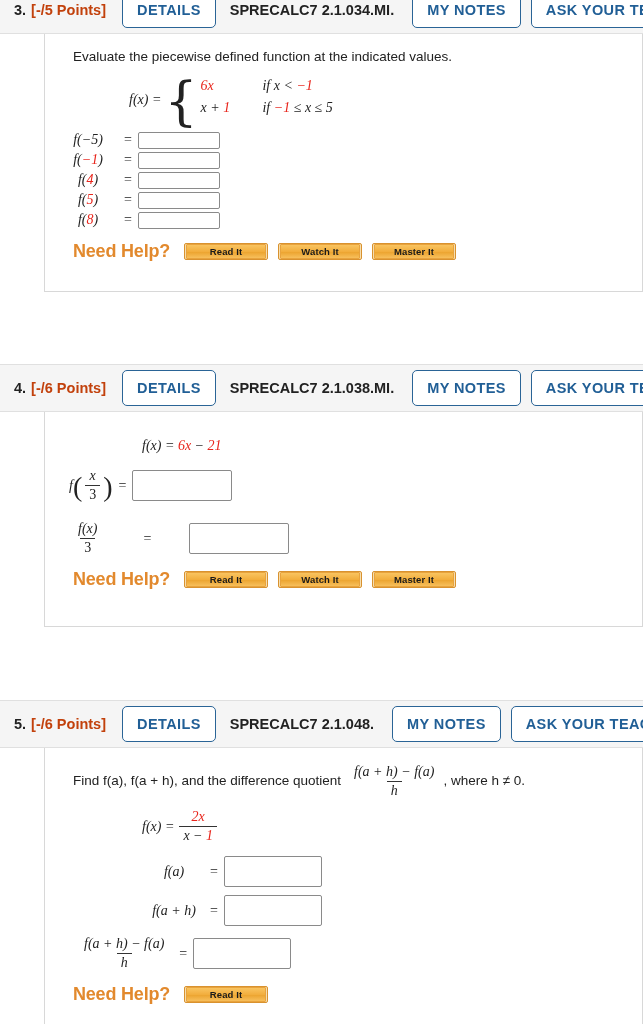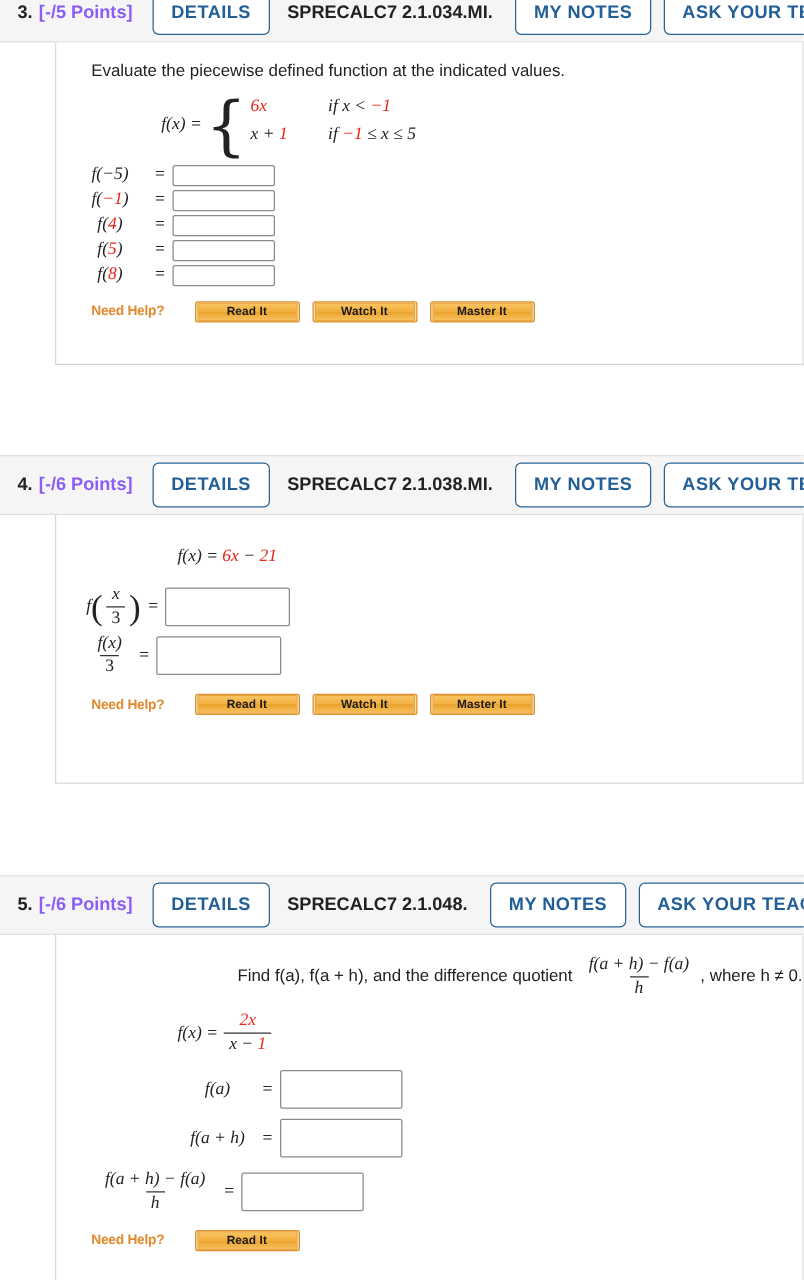--- a/index.html
+++ b/index.html
@@ -12,21 +12,21 @@
 
   
   .problem{position:absolute;left:0;width:643px;}
   .hdr{
     position:relative;box-sizing:border-box;width:643px;height:48px;
     background:#f5f5f5;border-top:1px solid #e0e0e0;border-bottom:1px solid #e0e0e0;
     display:flex;align-items:center;padding-left:14px;white-space:nowrap;
   }
   .hdr.clipped{border-top:none;}
   .qnum{font-size:14.5px;font-weight:bold;color:#222;margin-right:5px;}
-  .points{font-size:14.5px;font-weight:bold;color:#8b5cf6;margin-right:16px;}
+  .points{font-size:14.5px;font-weight:bold;color:#c2410c;margin-right:16px;}
   .hbtn{
     box-sizing:border-box;height:36px;border:1px solid #2a6496;border-radius:5px;
     background:#ffffff;color:#215f96;font-size:14.5px;font-weight:bold;
     letter-spacing:.4px;display:flex;align-items:center;justify-content:center;
     padding:0 14px;margin-right:14px;cursor:pointer;flex:none;
   }
   .hbtn.notes{margin-right:10px;}
   .code{font-size:14.5px;font-weight:bold;color:#222;margin-right:18px;flex:none;}
 
   
@@ -69,21 +69,21 @@
   .inbox{
     box-sizing:border-box;background:#fff;border:1px solid #8a8a8a;border-radius:2px;
     height:17px;width:82px;padding:0 3px;font-size:12px;font-family:"Liberation Sans",sans-serif;
     color:#222;outline:none;
   }
   .inbox.wide{width:100px;height:31px;}
   .inbox.wide2{width:98px;height:31px;}
 
   
   .needhelp{display:flex;align-items:center;margin-top:12px;}
-  .nhlabel{color:#e2892d;font-size:11px;font-weight:bold;margin-right:24px;letter-spacing:-.2px;}
+  .nhlabel{color:#e2892d;font-size:18px;font-weight:bold;margin-right:14px;letter-spacing:-.2px;}
   .hbtn2{
     box-sizing:border-box;height:17px;width:84px;margin-right:10px;cursor:pointer;
     border:1px solid #d9922f;border-radius:2px;padding:1px;background:#f5deb0;
     display:flex;align-items:center;justify-content:center;
   }
   .hbtn2 .inner{
     width:100%;height:100%;border:1px solid #e8a33d;border-radius:1px;
     background:linear-gradient(to bottom,#f9c460 0%,#f2ae3e 50%,#eba22c 51%,#f7bf5c 100%);
     display:flex;align-items:center;justify-content:center;
     font-size:9.5px;font-weight:bold;color:#1a1a1a;letter-spacing:.1px;
@@ -186,21 +186,21 @@
           <span class="frac">
               <span class="num">x</span>
               <span class="den" style="font-style:normal;">3</span>
             </span>
           <span style="font-size:28px;font-style:normal;line-height:0;position:relative;top:1px;">)</span>
         </span>
         <span class="eq" style="margin-left:6px;">=</span>
         <input class="inbox wide" type="text" style="">
       </div>
 
-      <div class="ansrow" style="margin-left:12px;margin-top:4px;">
+      <div class="ansrow" style="margin-left:12px;margin-top:18px;gap:32px;">
         <span class="math frac">
           <span class="num">f(x)</span>
           <span class="den" style="font-style:normal;">3</span>
         </span>
         <span class="eq" style="margin-left:7px;">=</span>
         <input class="inbox wide" type="text" style="">
       </div>
 
       <div class="needhelp" style="margin-left:14px;margin-top:13px;">
         <span class="nhlabel">Need Help?</span>
@@ -221,21 +221,21 @@
     <div class="hdr">
       <span class="qnum">5.</span>
       <span class="points">[-/6 Points]</span>
       <div class="hbtn">DETAILS</div>
       <span class="code">SPRECALC7 2.1.048.</span>
       <div class="hbtn notes">MY NOTES</div>
       <div class="hbtn">ASK YOUR TEACHER</div>
     </div>
     <div class="pbody nobottom" style="height:276px;">
 
-      <div class="mathrow" style="margin-left:14px;margin-top:2px;justify-content:flex-end;">
+      <div class="mathrow" style="margin-left:14px;margin-top:2px;">
         <span class="qtext">Find  f(a), f(a + h),  and the difference quotient</span>
         <span class="math frac" style="margin-left:9px;">
           <span class="num">f(a + h) − f(a)</span>
           <span class="den">h</span>
         </span>
         <span class="qtext" style="margin-left:2px;">,  where h ≠ 0.</span>
       </div>
 
       <div class="math mathrow" style="margin-left:83px;margin-top:10px;">
         <span>f(x) =</span>

